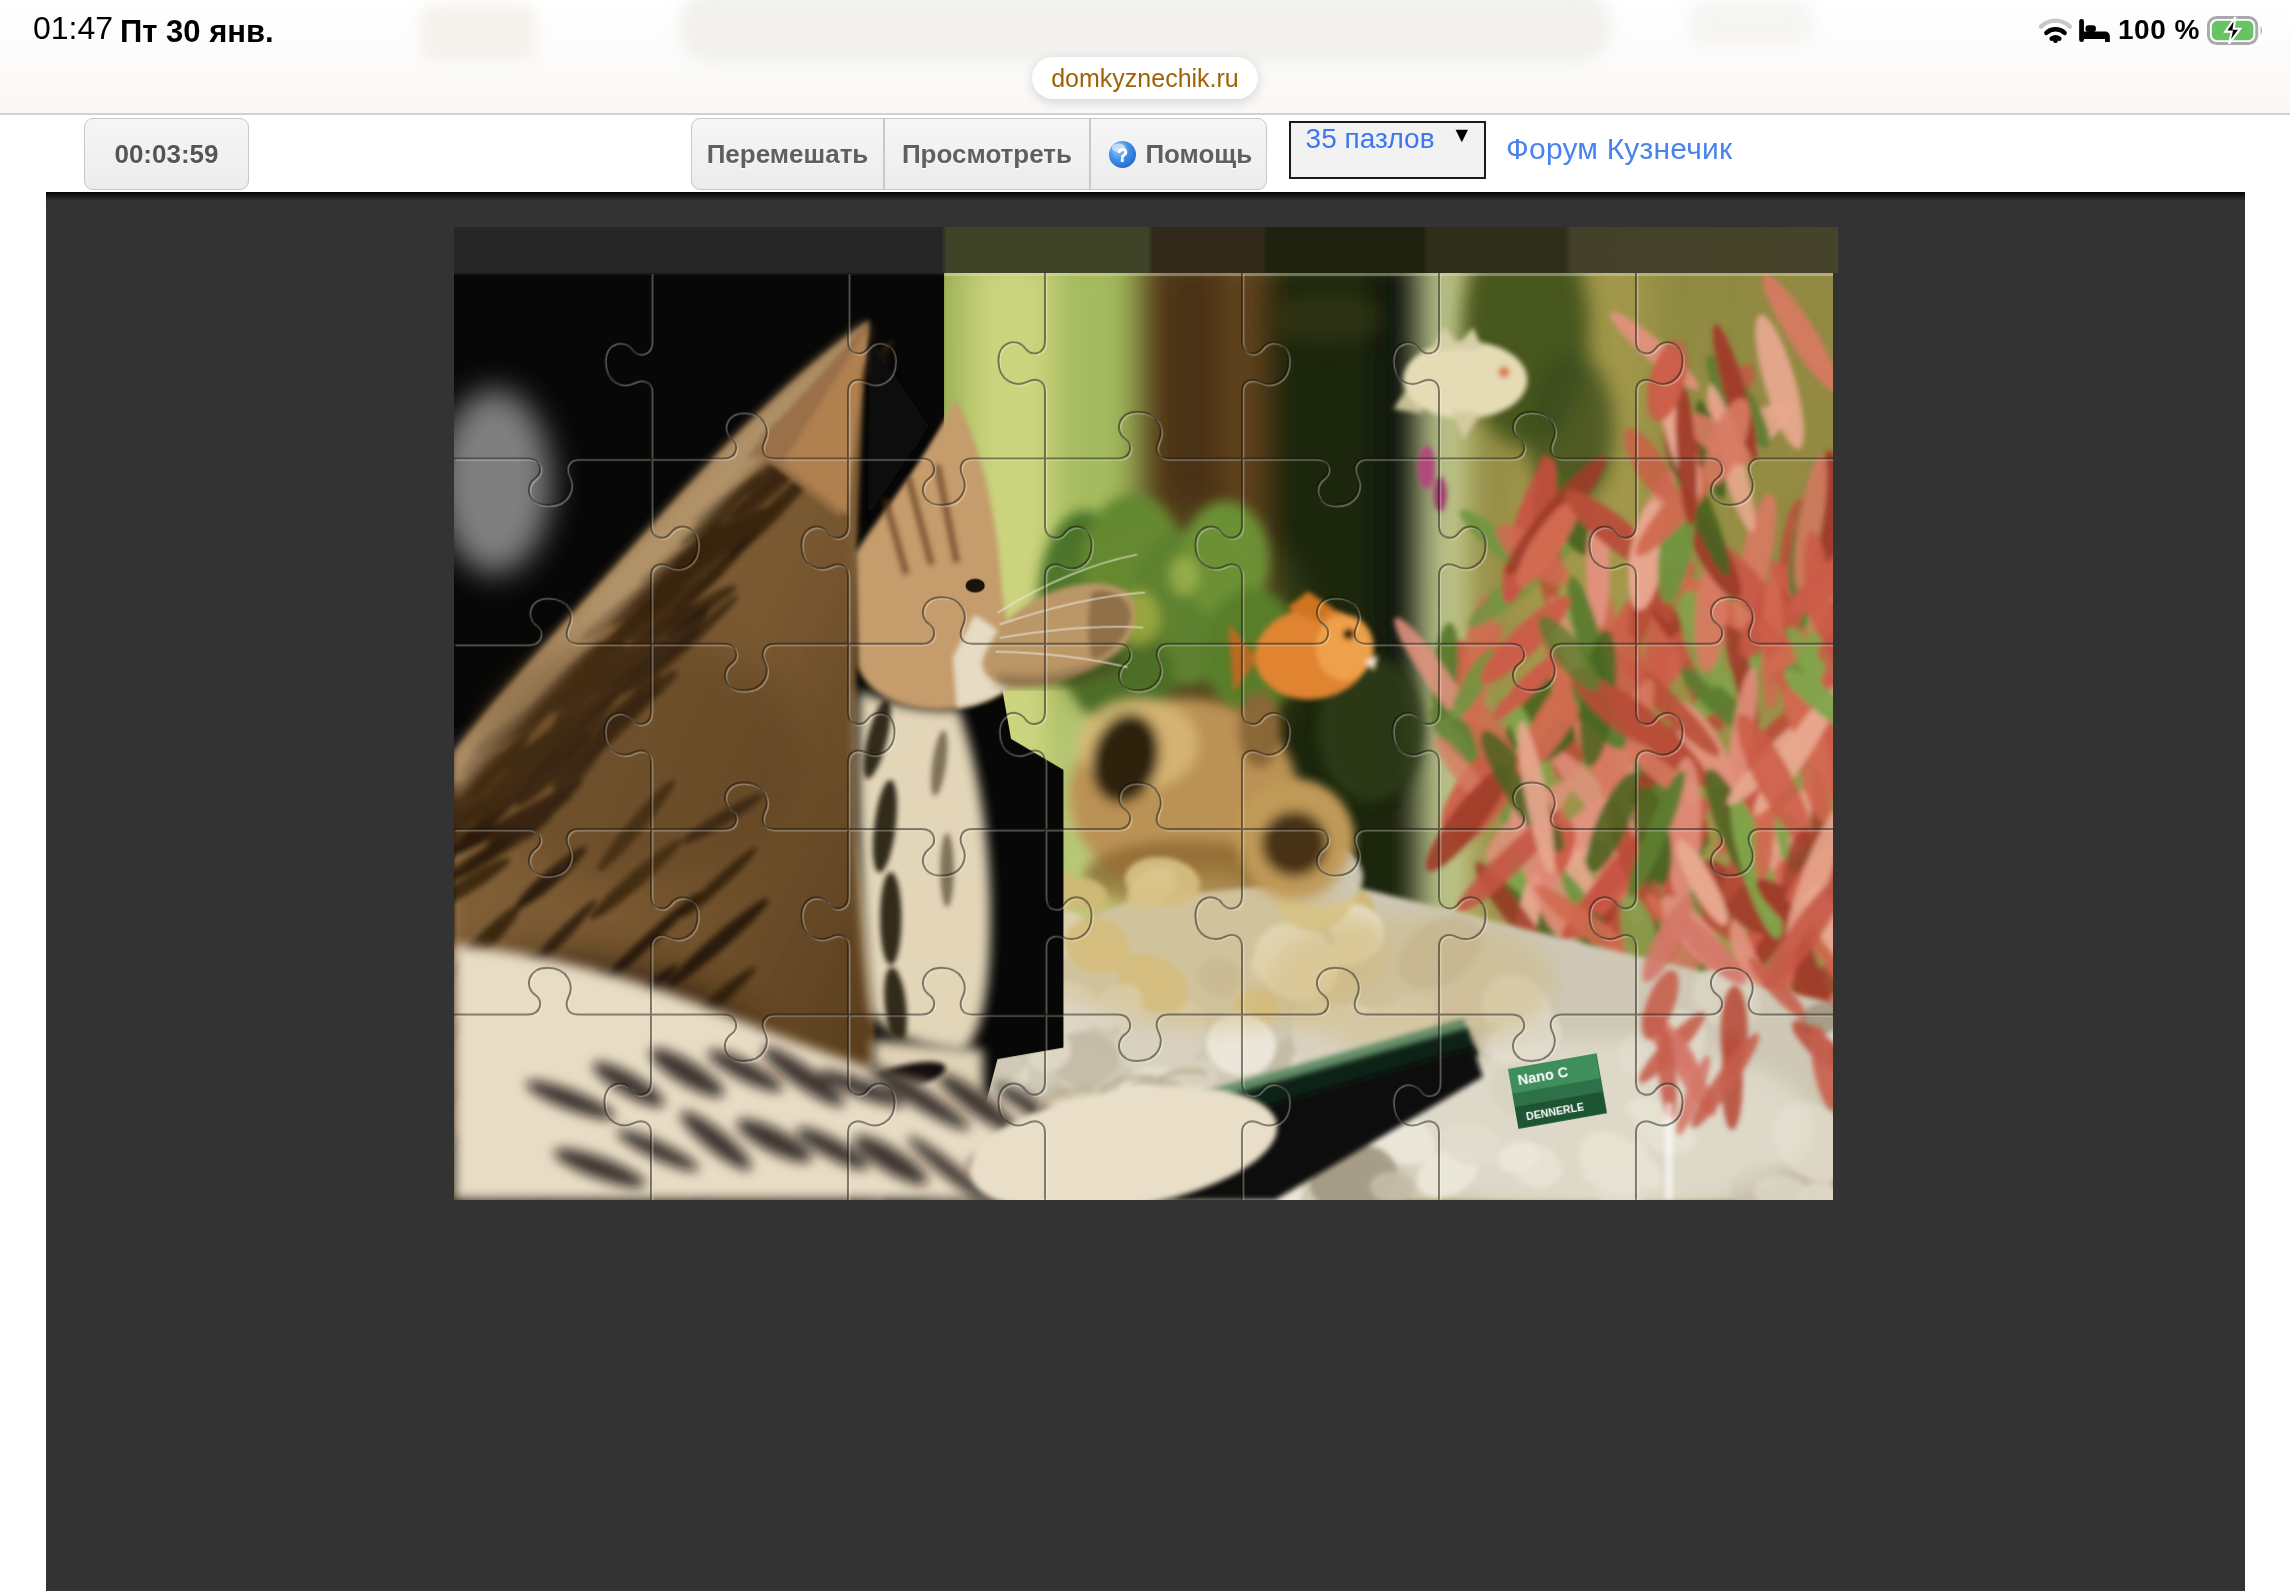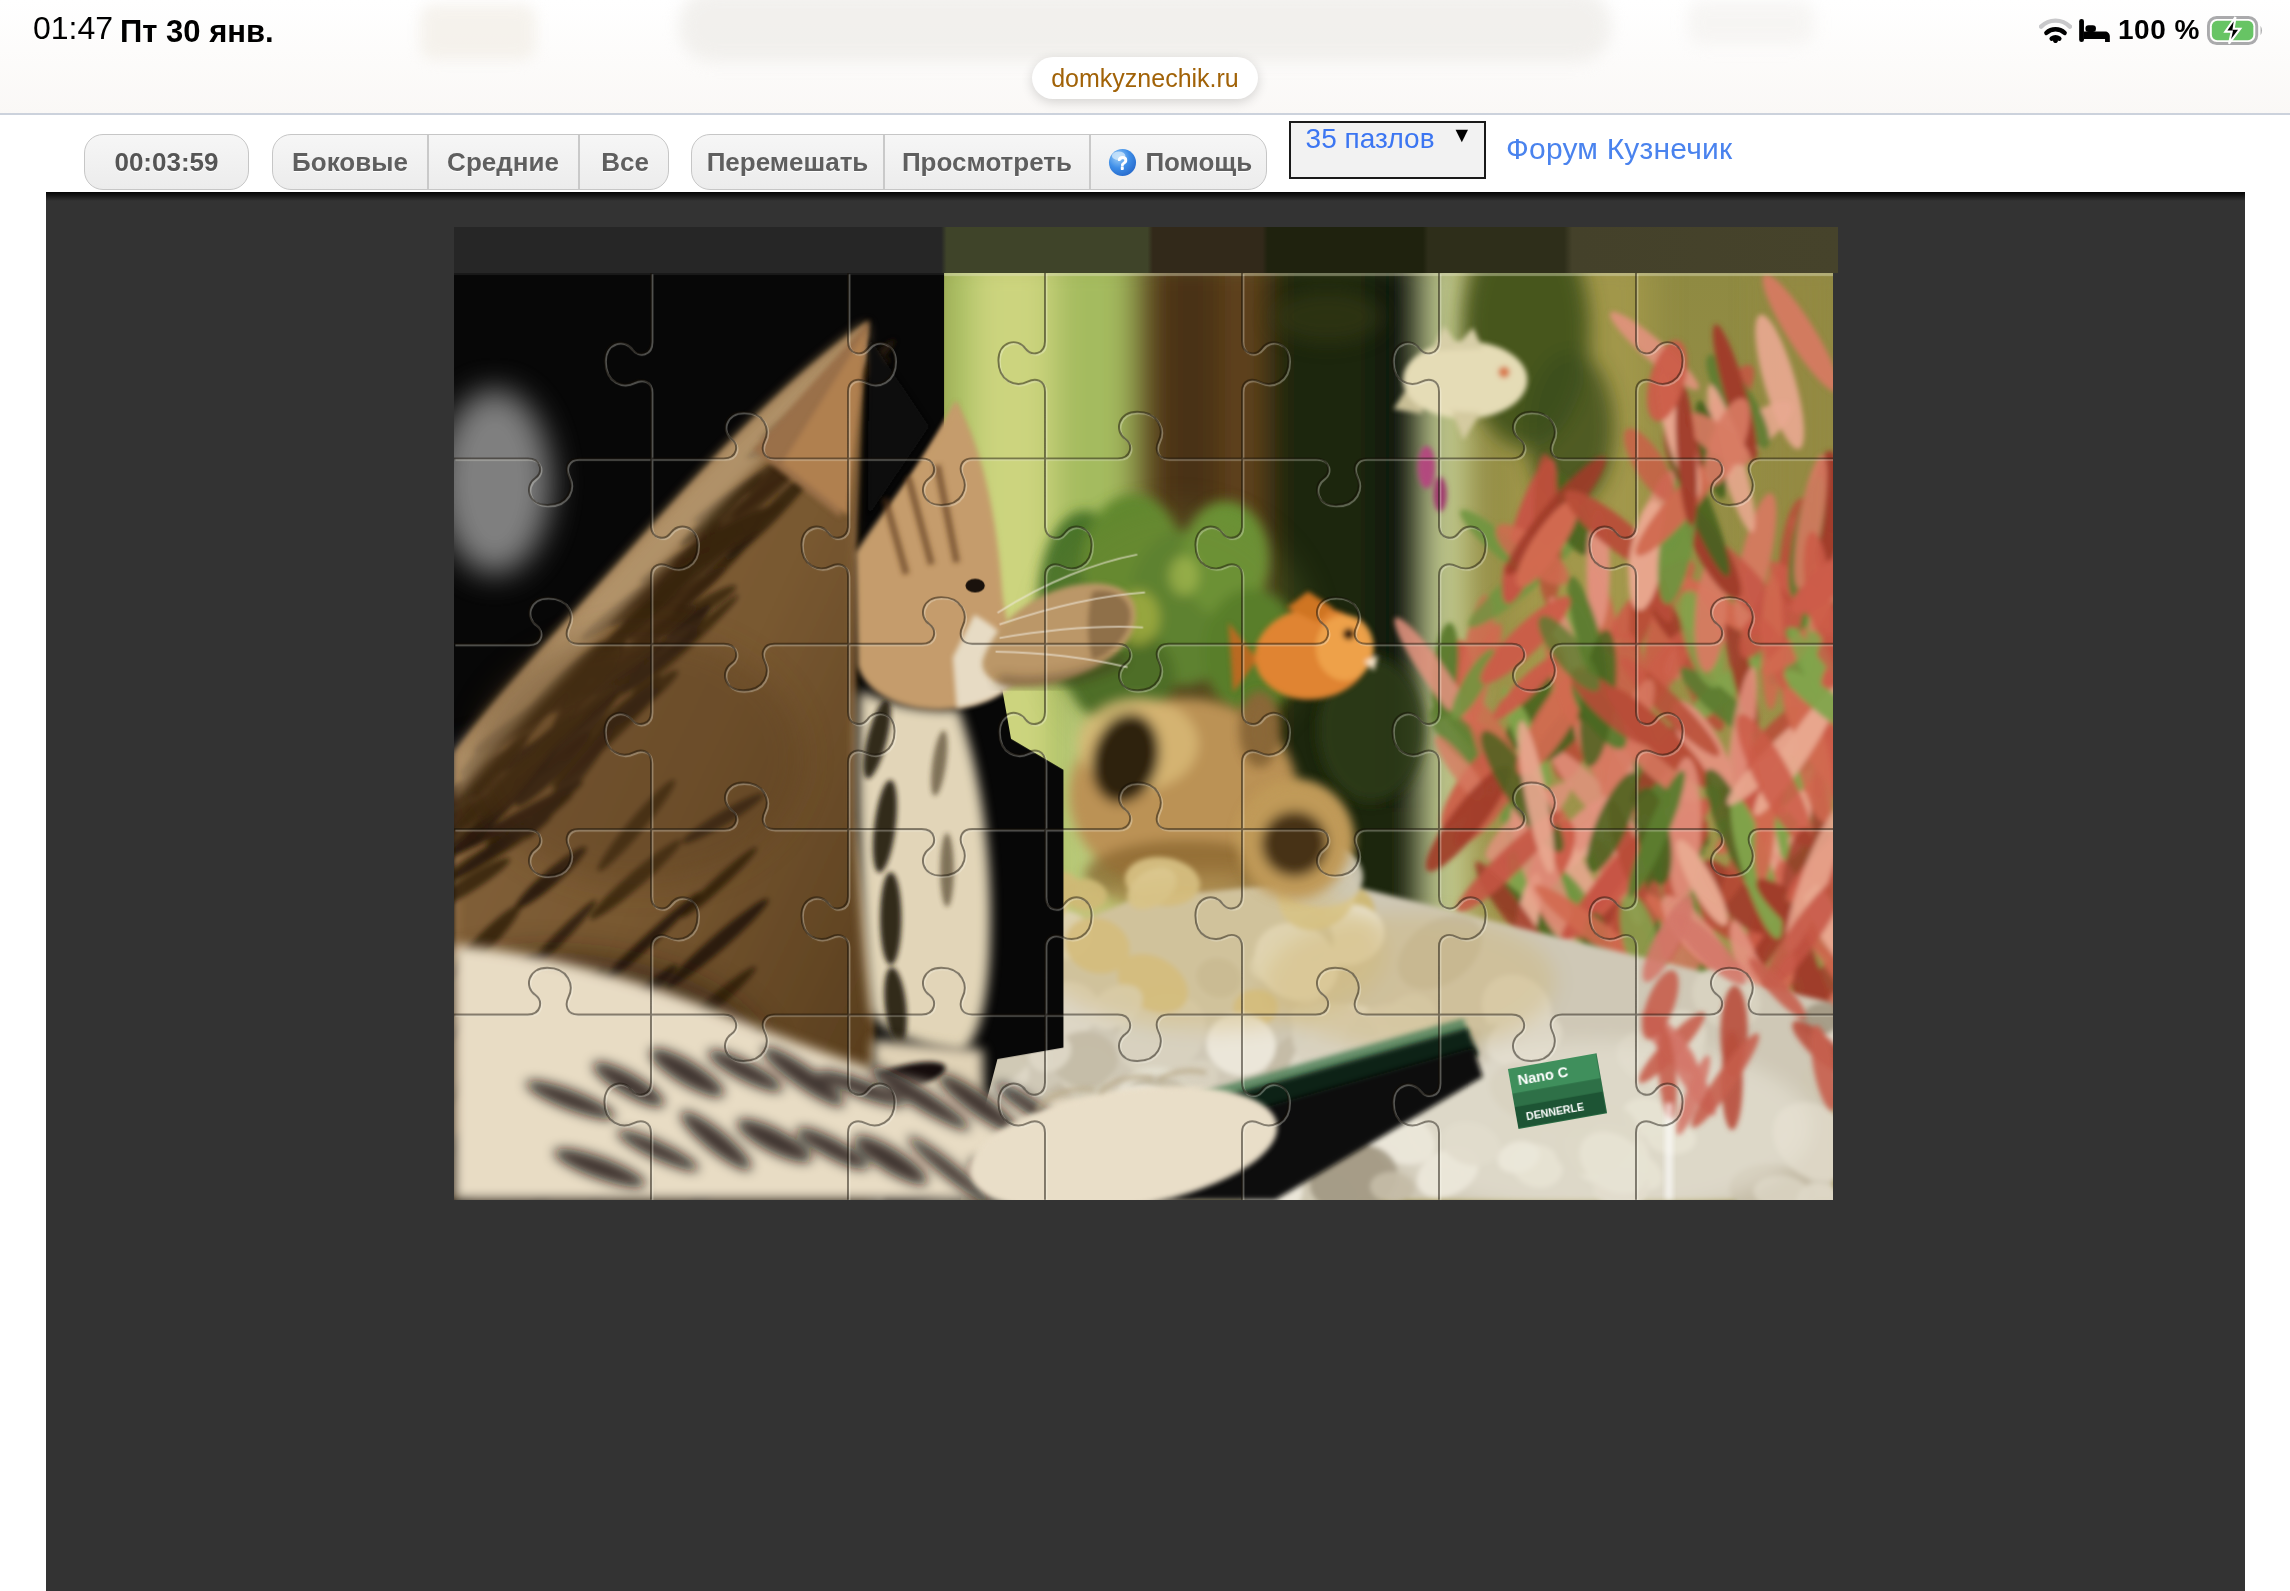--- a/index.html
+++ b/index.html
@@ -1,17 +1,17 @@
 <!DOCTYPE html>
 <html><head><meta charset="utf-8"><title>p</title>
 <style>
 *{margin:0;padding:0;box-sizing:border-box}
 html,body{width:2290px;height:1591px;overflow:hidden;background:#fff;font-family:"Liberation Sans",sans-serif}
 #page{position:relative;width:2290px;height:1591px}
-.btn{position:absolute;top:134px;height:56px;border:1.9px solid #c6c6c6;border-radius:19px;
+.btn{position:absolute;top:118px;height:72px;border:1.9px solid #c6c6c6;border-radius:9px;
  background:linear-gradient(#f6f6f6,#ececec);color:#5f5f5f;font-weight:bold;font-size:26px;
  display:flex;align-items:center;justify-content:center;text-shadow:0 1px 0 #fff}
 .seg{position:absolute;top:0;bottom:0;display:flex;align-items:center;justify-content:center}
 .sep{position:absolute;top:0;bottom:0;width:1.9px;background:#c9c9c9}
 </style></head>
 <body>
 <div id="page">
 
   <div style="position:absolute;left:0;top:0;width:2290px;height:114px;background:linear-gradient(#ffffff,#faf8f6)"></div>
   <div style="position:absolute;left:420px;top:3.9px;width:116px;height:56px;border-radius:13.6px;background:#f0ebe2;opacity:.6;filter:blur(6.8px)"></div>
@@ -38,27 +38,20 @@
 <rect x="5" y="5" width="43" height="20" rx="5.5" fill="#67c464"></rect>
 <path d="M55.5,10 A10,10 0 0,1 55.5,20 Z" fill="#aaaaac"></path>
 <path d="M29.5,1 L19,16.2 L25.6,16.2 L22.8,28.6 L34.4,13.2 L27.6,13.2 Z" fill="#000" stroke="#fff" stroke-width="2.2"></path>
 </svg>
 
   <div style="position:absolute;left:1032px;top:57px;width:226px;height:42px;border-radius:21.3px;background:#fff;
    box-shadow:0 2.9px 11.6px rgba(0,0,0,0.16);display:flex;align-items:center;justify-content:center;
    font-size:25px;color:#a16207">domkyznechik.ru</div>
 
   <div class="btn" style="left:84px;width:165px;color:#555">00:03:59</div>
-  <div class="btn" style="left:272px;width:397px">
-    <div class="seg" style="left:0;width:154px">Боковые</div>
-    <div class="sep" style="left:154px"></div>
-    <div class="seg" style="left:156px;width:148px">Средние</div>
-    <div class="sep" style="left:305px"></div>
-    <div class="seg" style="left:307px;width:90px">Все</div>
-  </div>
   <div class="btn" style="left:691px;width:576px">
     <div class="seg" style="left:0;width:191px">Перемешать</div>
     <div class="sep" style="left:191px"></div>
     <div class="seg" style="left:193px;width:204px">Просмотреть</div>
     <div class="sep" style="left:397px"></div>
     <div class="seg" style="left:399px;width:178px"><svg width="29" height="29" viewBox="0 0 30 30" style="vertical-align:-5.8px;margin-right:8.7px;font-size:27px">
 <defs>
             <radialGradient id="hg" cx="0.35" cy="0.3" r="0.9">
 <stop offset="0" stop-color="#9fd0f8"></stop>
               <stop offset="0.45" stop-color="#3e8ee8"></stop>

